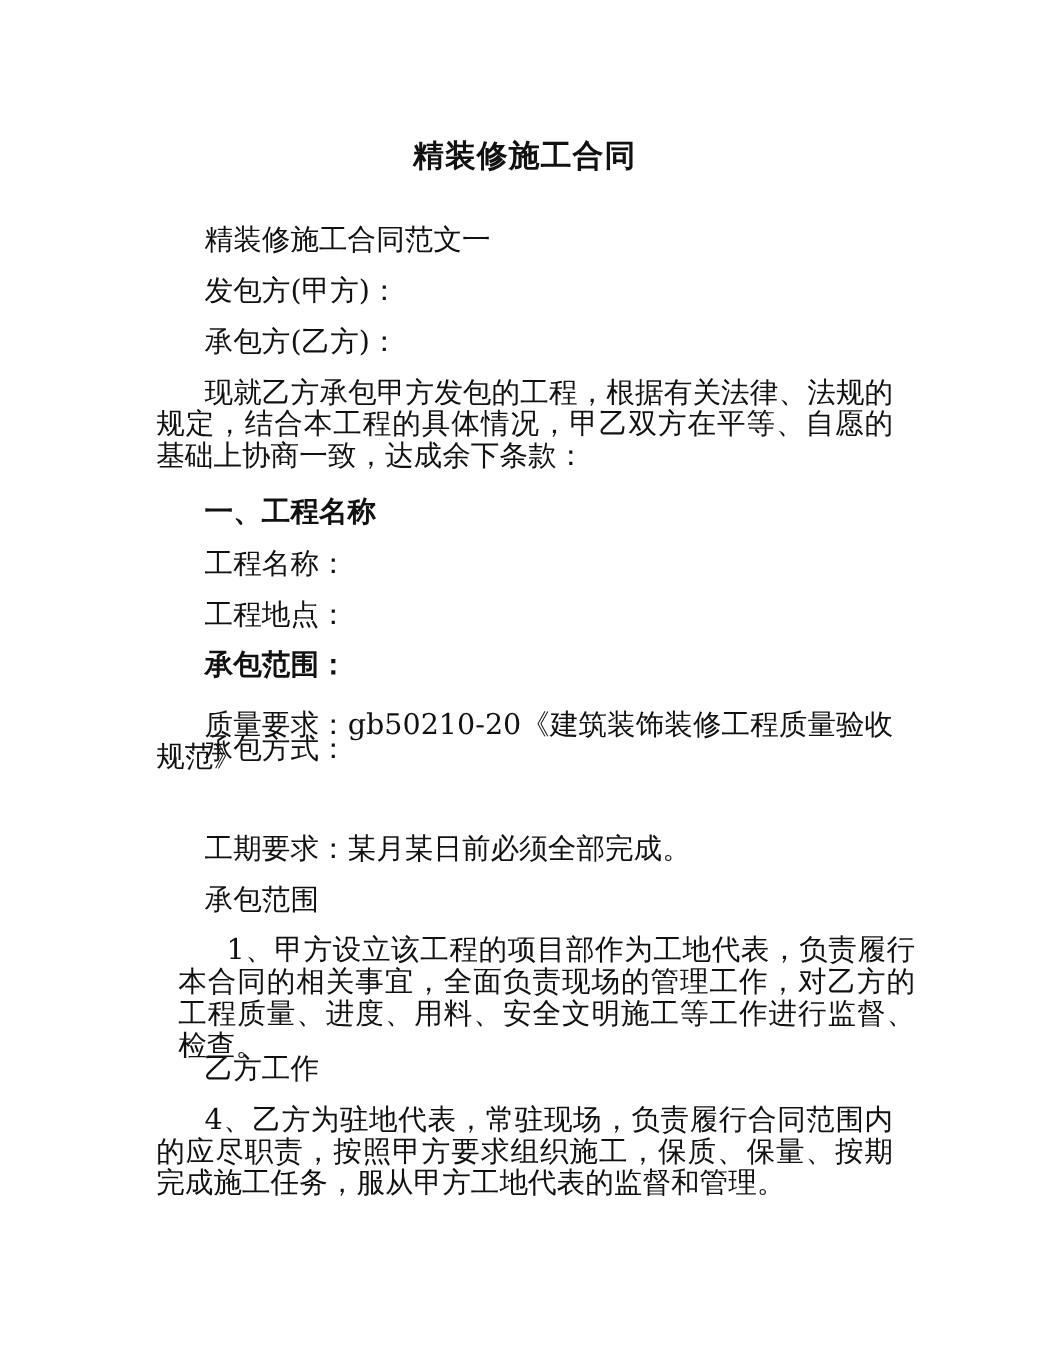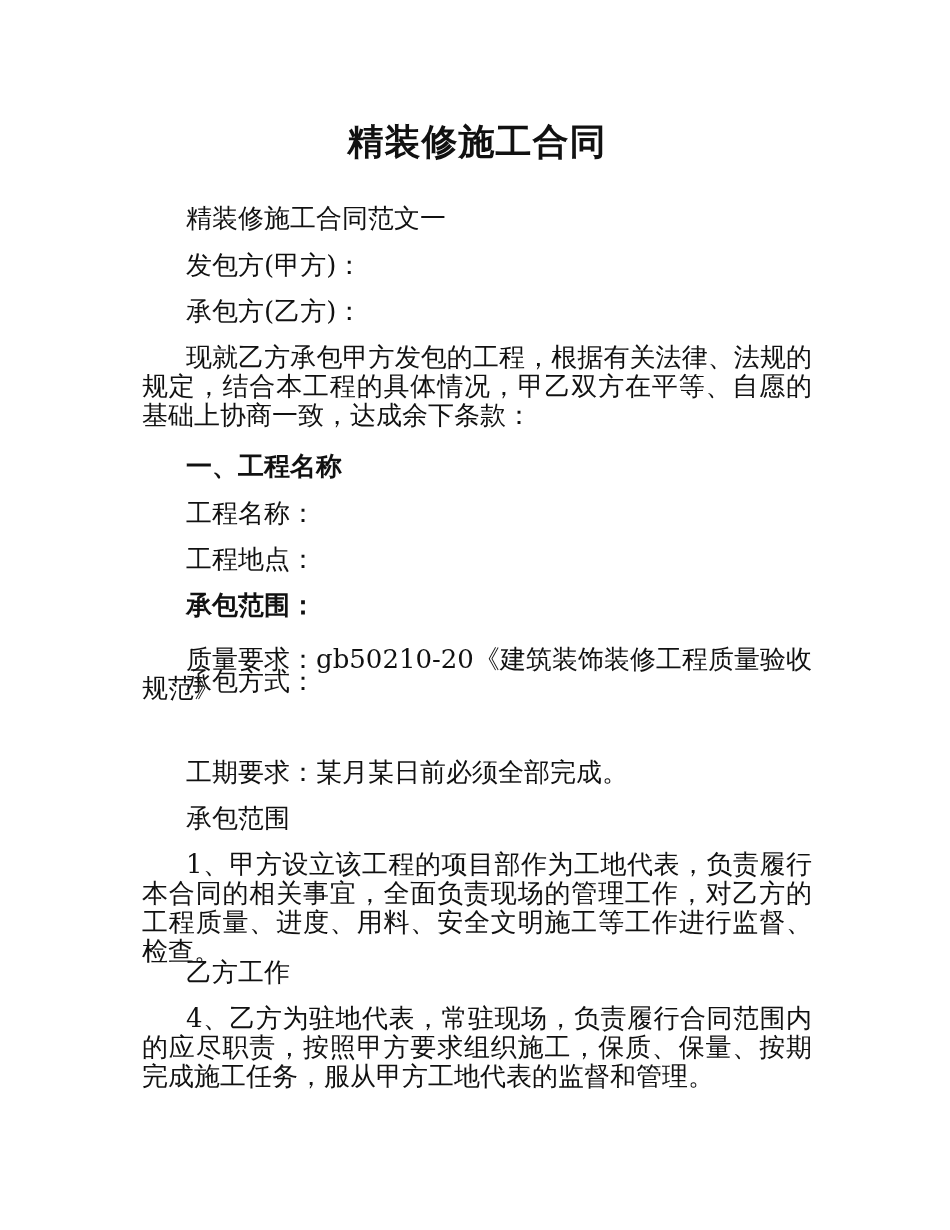--- a/index.html
+++ b/index.html
@@ -1,21 +1,21 @@
 <!DOCTYPE html>
 <html><head>
 <meta charset="utf-8">
 <style>
   html, body { margin: 0; padding: 0; background: #ffffff; }
   body { width: 950px; height: 1230px; position: relative; overflow: hidden;
          font-family: "DejaVu Serif", "Liberation Serif", serif; color: #111; }
   .page { position: absolute; left: 142px; top: 0; width: 670px; }
   .title { position: absolute; left: 0; width: 670px; top: 118px; text-align: center;
            font-family: "DejaVu Sans", "Liberation Sans", sans-serif; font-weight: bold;
-           font-size: 36px; letter-spacing: 1px; line-height: 48px; margin: 0; }
+           font-size: 28px; letter-spacing: 1px; line-height: 48px; margin: 0; }
   .para { position: absolute; left: 0; width: 670px; font-size: 26px; line-height: 29px;
           margin: 0; text-indent: 44px; text-align: justify; }
   .heading { font-family: "DejaVu Sans", "Liberation Sans", sans-serif; font-weight: bold; }
 </style>
 </head>
 <body>
 
 <div class="page">
   <h1 class="title">精装修施工合同</h1>
   <div id="body-container">
@@ -24,17 +24,17 @@
       <p class="para" style="top: 297px;">承包方(乙方)：</p>
       <p class="para" style="top: 343px;">现就乙方承包甲方发包的工程，根据有关法律、法规的规定，结合本工程的具体情况，甲乙双方在平等、自愿的基础上协商一致，达成余下条款：</p>
       <p class="para heading" style="top: 452px;">一、工程名称</p>
       <p class="para" style="top: 499px;">工程名称：</p>
       <p class="para" style="top: 545px;">工程地点：</p>
       <p class="para" style="top: 591px; font-weight: bold;">承包范围：</p>
       <p class="para" style="top: 667px;">承包方式：</p>
       <p class="para" style="top: 645px;">质量要求：gb50210-20《建筑装饰装修工程质量验收规范》</p>
       <p class="para" style="top: 758px;">工期要求：某月某日前必须全部完成。</p>
       <p class="para" style="top: 804px;">承包范围</p>
-      <p class="para" style="top: 850px;">1、甲方设立该工程的项目部作为工地代表，负责履行本合同的相关事宜，全面负责现场的管理工作，对乙方的工程质量、进度、用料、安全文明施工等工作进行监督、检查。</p>
+      <p class="para" style="top: 850px; margin-left: 20px;">1、甲方设立该工程的项目部作为工地代表，负责履行本合同的相关事宜，全面负责现场的管理工作，对乙方的工程质量、进度、用料、安全文明施工等工作进行监督、检查。</p>
       <p class="para" style="top: 958px;">乙方工作</p>
       <p class="para" style="top: 1004px;">4、乙方为驻地代表，常驻现场，负责履行合同范围内的应尽职责，按照甲方要求组织施工，保质、保量、按期完成施工任务，服从甲方工地代表的监督和管理。</p>
     </div>
 </div>
 
 </body></html>

